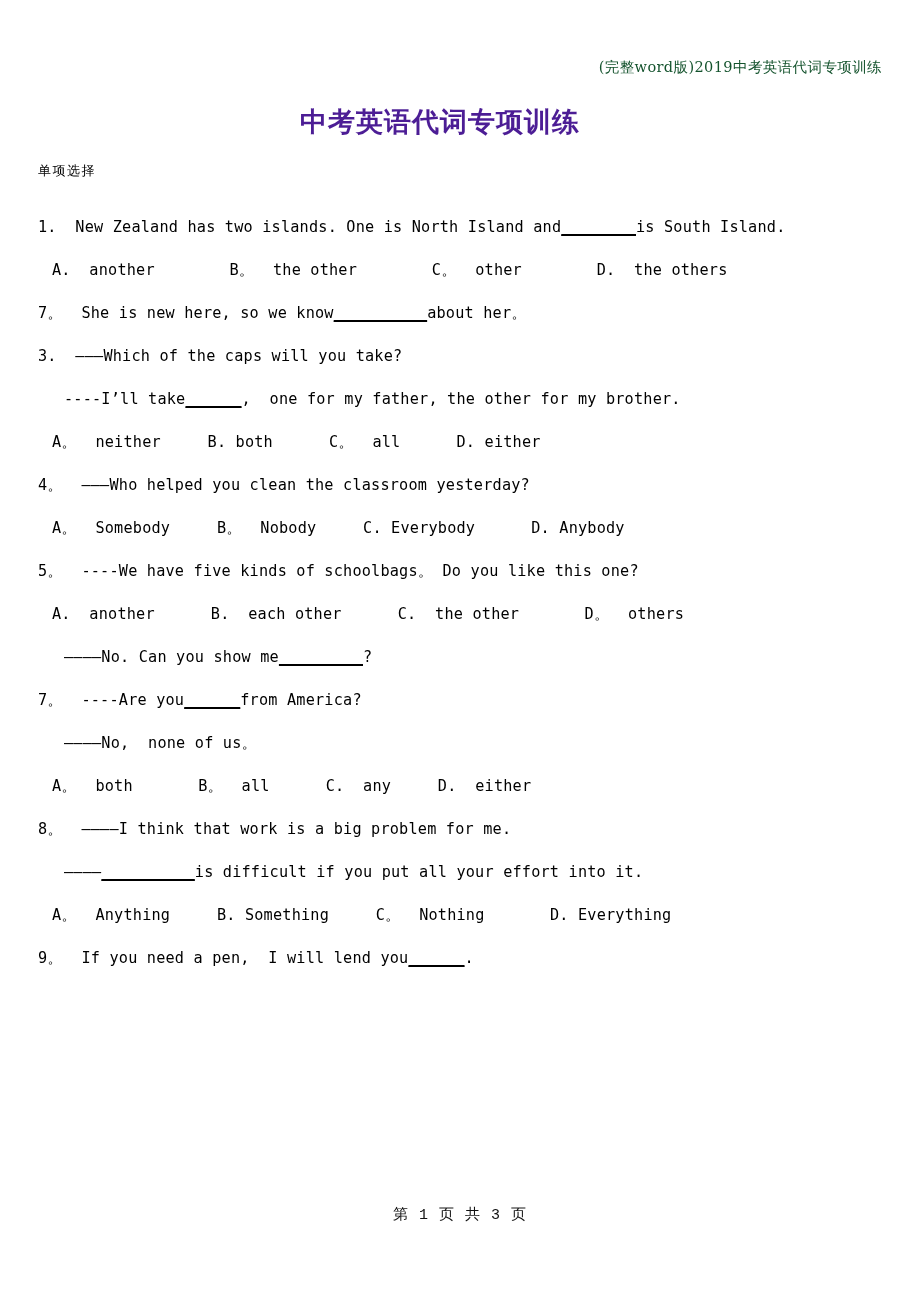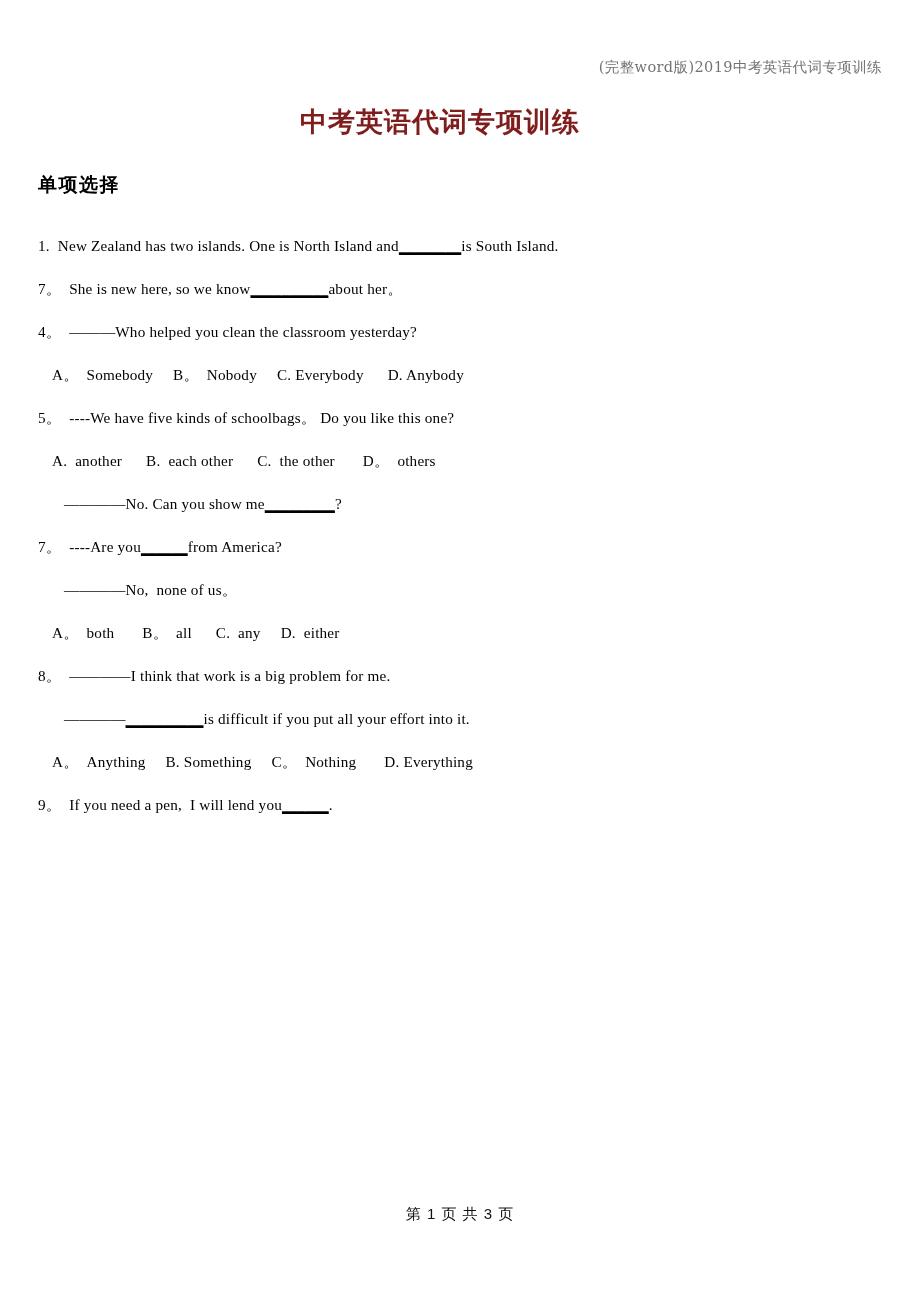--- a/index.html
+++ b/index.html
@@ -31,53 +31,52 @@
     display: flex;
     align-items: flex-start;
     justify-content: flex-end;
     padding-top: 58px;
     box-sizing: border-box;
   }
   .doc-header-text {
     font-family: "DejaVu Serif", "Liberation Serif", serif;
     font-size: 14.5px;
     letter-spacing: 0.4px;
-    color: #737373;
+    color: #14532d;
     white-space: nowrap;
   }
 
   
   .doc-title {
     text-align: center;
     font-family: "DejaVu Sans", "Liberation Sans", sans-serif;
     font-weight: bold;
     font-size: 27px;
     letter-spacing: 1px;
     margin: 14px 0 0 0;
     padding-right: 40px;
-    color: #7f1d1d;
+    color: #4c1d95;
   }
 
   
   .section-heading {
     font-family: "DejaVu Serif", "Liberation Serif", serif;
-    font-weight: bold;
-    font-size: 19px;
+    font-weight: normal;
+    font-size: 13px;
     letter-spacing: 1.5px;
-    margin-top: 32px;
+    margin-top: 22px;
     margin-bottom: 0;
   }
 
   
   .questions {
     margin-top: 26px;
   }
   .q-block {
     margin-bottom: 0;
-    font-family: Liberation Serif, serif;
   }
   .q-line {
     font-size: 15.2px;
     line-height: 43px;
     white-space: pre;
     letter-spacing: 0.2px;
   }
   .q-line.stem {
     padding-left: 0;
   }
@@ -95,21 +94,21 @@
 
   
   .doc-footer {
     position: absolute;
     left: 0;
     right: 0;
     bottom: 78px;
     text-align: center;
   }
   .doc-footer-text {
-    font-family: Liberation Sans, sans-serif;
+    font-family: Liberation Mono, monospace;
     font-size: 15px;
     letter-spacing: 1px;
     color: #111;
   }
 </style>
 </head>
 <body>
 
 <div class="page">
 
@@ -118,26 +117,32 @@
   </div>
 
   <h1 class="doc-title">中考英语代词专项训练</h1>
 
   <h2 class="section-heading">单项选择</h2>
 
   <div class="questions">
 
     <div class="q-block">
       <div class="q-line stem"><span>1.  New Zealand has two islands. One is North Island and</span><span class="blank">________</span><span>is South Island.</span></div>
+      <div class="q-line opts">A.  another        B。  the other        C。  other        D.  the others</div>
     </div>
 
     <div class="q-block">
       <div class="q-line stem"><span>7。  She is new here, so we know</span><span class="blank">__________</span><span>about her。</span></div>
     </div>
 
+    <div class="q-block">
+      <div class="q-line stem">3.  ———Which of the caps will you take?</div>
+      <div class="q-line cont"><span>----I’ll take</span><span class="blank">______</span><span>,  one for my father, the other for my brother.</span></div>
+      <div class="q-line opts">A。  neither     B. both      C。  all      D. either</div>
+    </div>
 
     <div class="q-block">
       <div class="q-line stem">4。  ———Who helped you clean the classroom yesterday?</div>
       <div class="q-line opts">A。  Somebody     B。  Nobody     C. Everybody      D. Anybody</div>
     </div>
 
     <div class="q-block">
       <div class="q-line stem">5。  ----We have five kinds of schoolbags。 Do you like this one?</div>
       <div class="q-line opts">A.  another      B.  each other      C.  the other       D。  others</div>
       <div class="q-line cont"><span>————No. Can you show me</span><span class="blank">_________</span><span>?</span></div>

